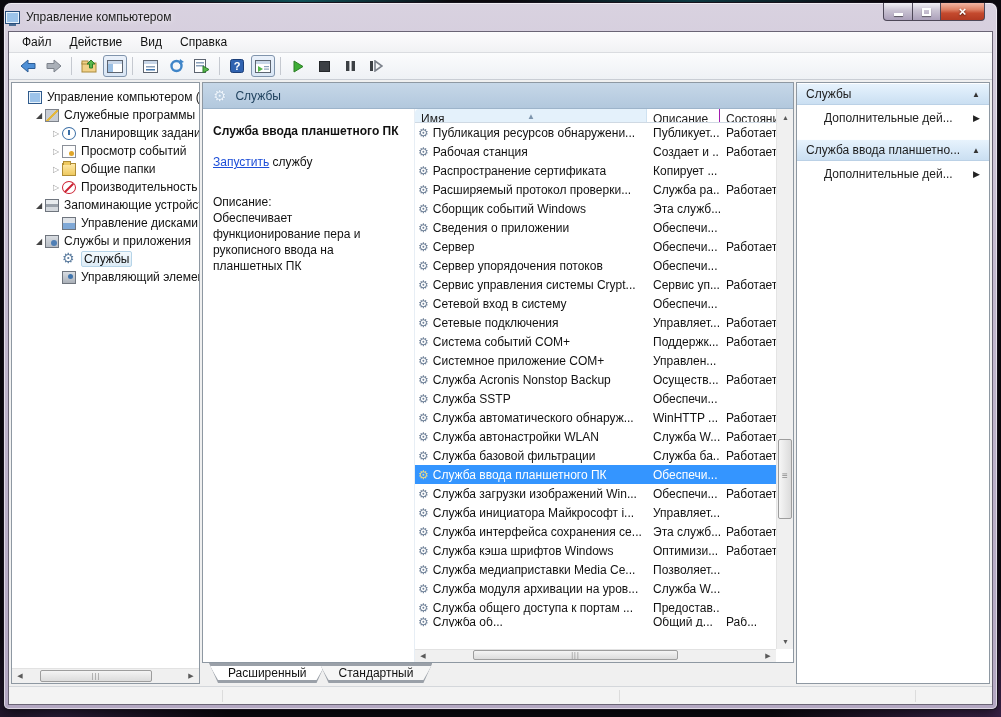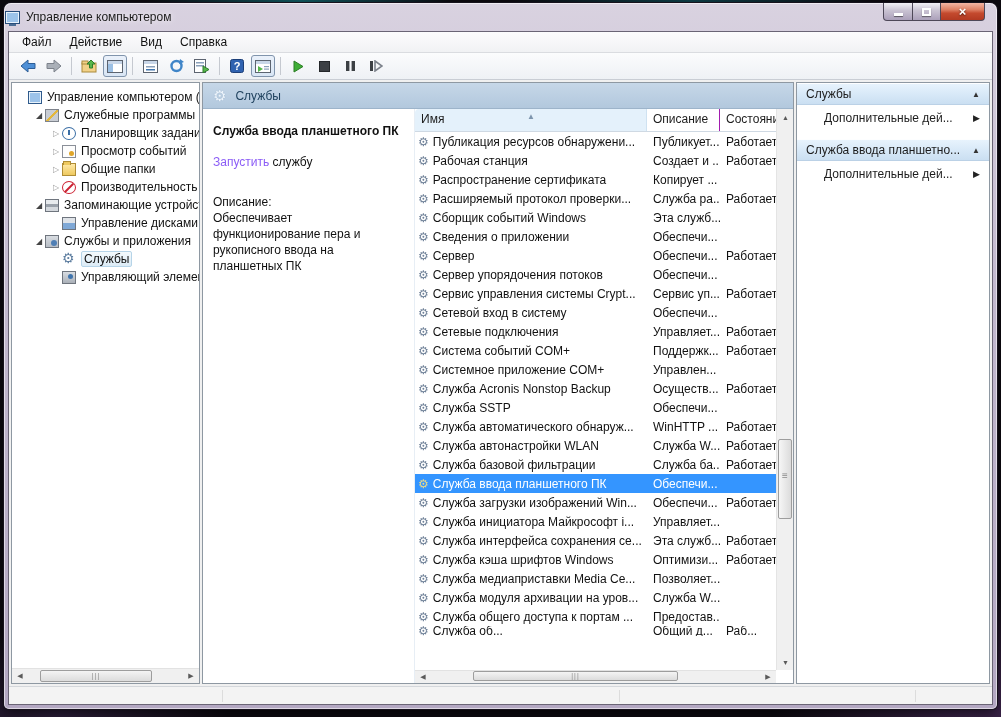--- a/index.html
+++ b/index.html
@@ -88,27 +88,27 @@
   .mid-col { flex:1; display:flex; flex-direction:column; min-width:0; }
   .mid-panel { flex:1; display:flex; flex-direction:column; min-height:0; position:relative; }
   .mid-header { height:26px; flex:none; background:linear-gradient(#c6d7e8,#b2c8dd); border-bottom:1px solid #9db4ca;
     display:flex; align-items:center; padding-left:10px; gap:9px; }
   .mid-header-icon { font-size:15px; color:#eef5fc; text-shadow:0 0 1px #8aa7c2; line-height:1; }
   .mid-header-text { font-size:12px; color:#21435f; }
   .mid-body { flex:1; display:flex; min-height:0; }
   .desc-pane { width:211px; flex:none; padding:15px 12px 0 10px; font-size:12px; color:#111; }
   .svc-title { font-weight:bold; font-size:12px; margin-bottom:17px; }
   .svc-start { margin-bottom:26px; }
-  .link { color:#8b5cf6; cursor:pointer;text-align:center; }
+  .link { color:#1d4ed8; text-decoration:underline; cursor:pointer;text-align:center; }
   .desc-label { margin-bottom:1px; }
   .desc-text { line-height:16px; width:180px; }
   
   .list-area { flex:1; min-width:0; display:flex; flex-direction:column; border-left:1px solid #e7eef5; position:relative; }
   .list-clip { flex:1; overflow:hidden; margin-right:17px; display:flex; flex-direction:column; }
-  .cols { height:23px; flex:none; display:flex; font-size:12px; color:#1c1c1c; border-bottom:1px solid #cfd9e3; border-top-left-radius:4px; overflow:hidden; background:#fff; }
+  .cols { height:14px; flex:none; display:flex; font-size:12px; color:#1c1c1c; border-bottom:1px solid #cfd9e3; border-top-left-radius:4px; overflow:hidden; background:#fff; }
   .col { line-height:21px; padding-left:6px; border-right:1px solid #a21caf; position:relative; overflow:hidden; white-space:nowrap; }
   .col-name { width:232px; background:#e4f1fb; border-right:1px solid #cfe2f1; }
   .sort-arrow { position:absolute; left:112px; top:-3px; font-size:8px; color:#7d95ad; }
   .col-desc { width:73px; }
   .col-status { flex:1; border-right:none; }
   .lrows { flex:1; overflow:hidden; }
   .lrow { height:19px; display:flex; align-items:center; font-size:12px; color:#111; white-space:nowrap; }
   .c-name { width:232px; display:flex; align-items:center; padding-left:3px; overflow:hidden; flex:none; }
   .row-gear { font-size:12px; color:#708299; margin-right:4px; line-height:1; }
   .c-desc { width:73px; padding-left:6px; overflow:hidden; flex:none; }
@@ -584,20 +584,24 @@
               <div class="hscroll list-hscroll" style="position:static;">
                 <span class="sb-btn">◀</span>
                 <span class="sb-track">
                   <span class="sb-thumb" style="left:42px; width:205px;">|||</span>
                 </span>
                 <span class="sb-btn">▶</span>
               </div>
             </div>
           </div>
         </div>
+        <div class="tabstrip">
+            <div class="tab"><span class="tab-inner">Расширенный</span></div>
+            <div class="tab inactive"><span class="tab-inner">Стандартный</span></div>
+          </div>
       </div>
 
       <div class="panel actions-panel">
         <div id="actions-sections">
             <div class="sec-bar">
               <span class="sec-title">Службы</span>
               <span class="chev-up">▲</span>
             </div>
             <div class="sec-item">
               <span class="sec-item-label">Дополнительные дей...</span>

